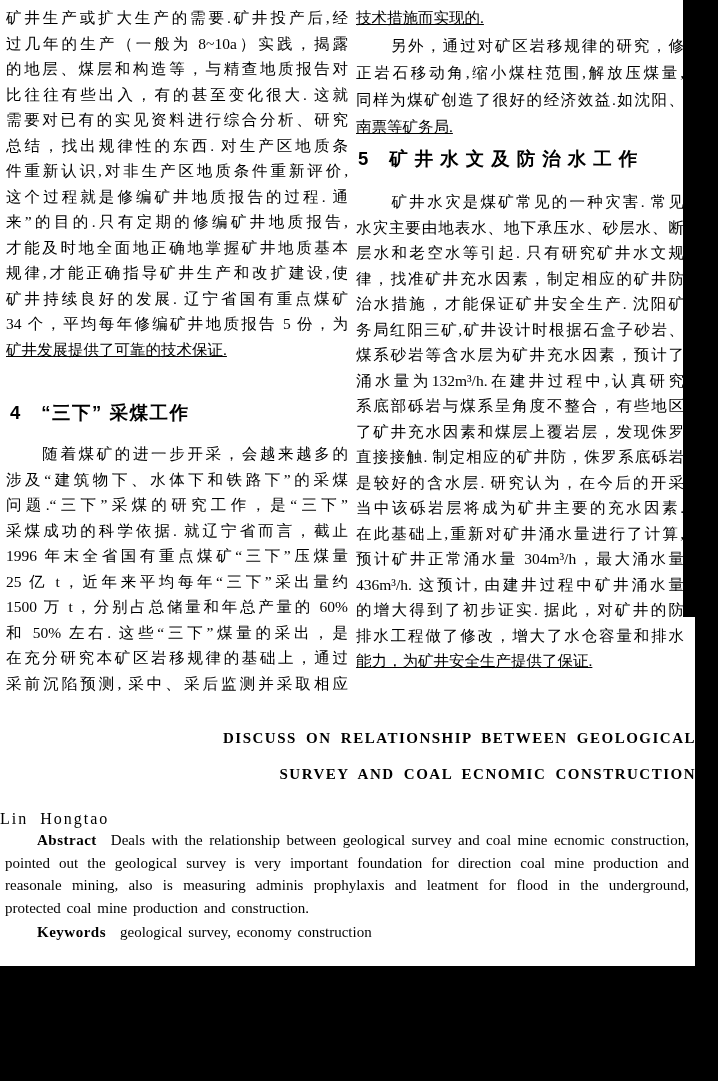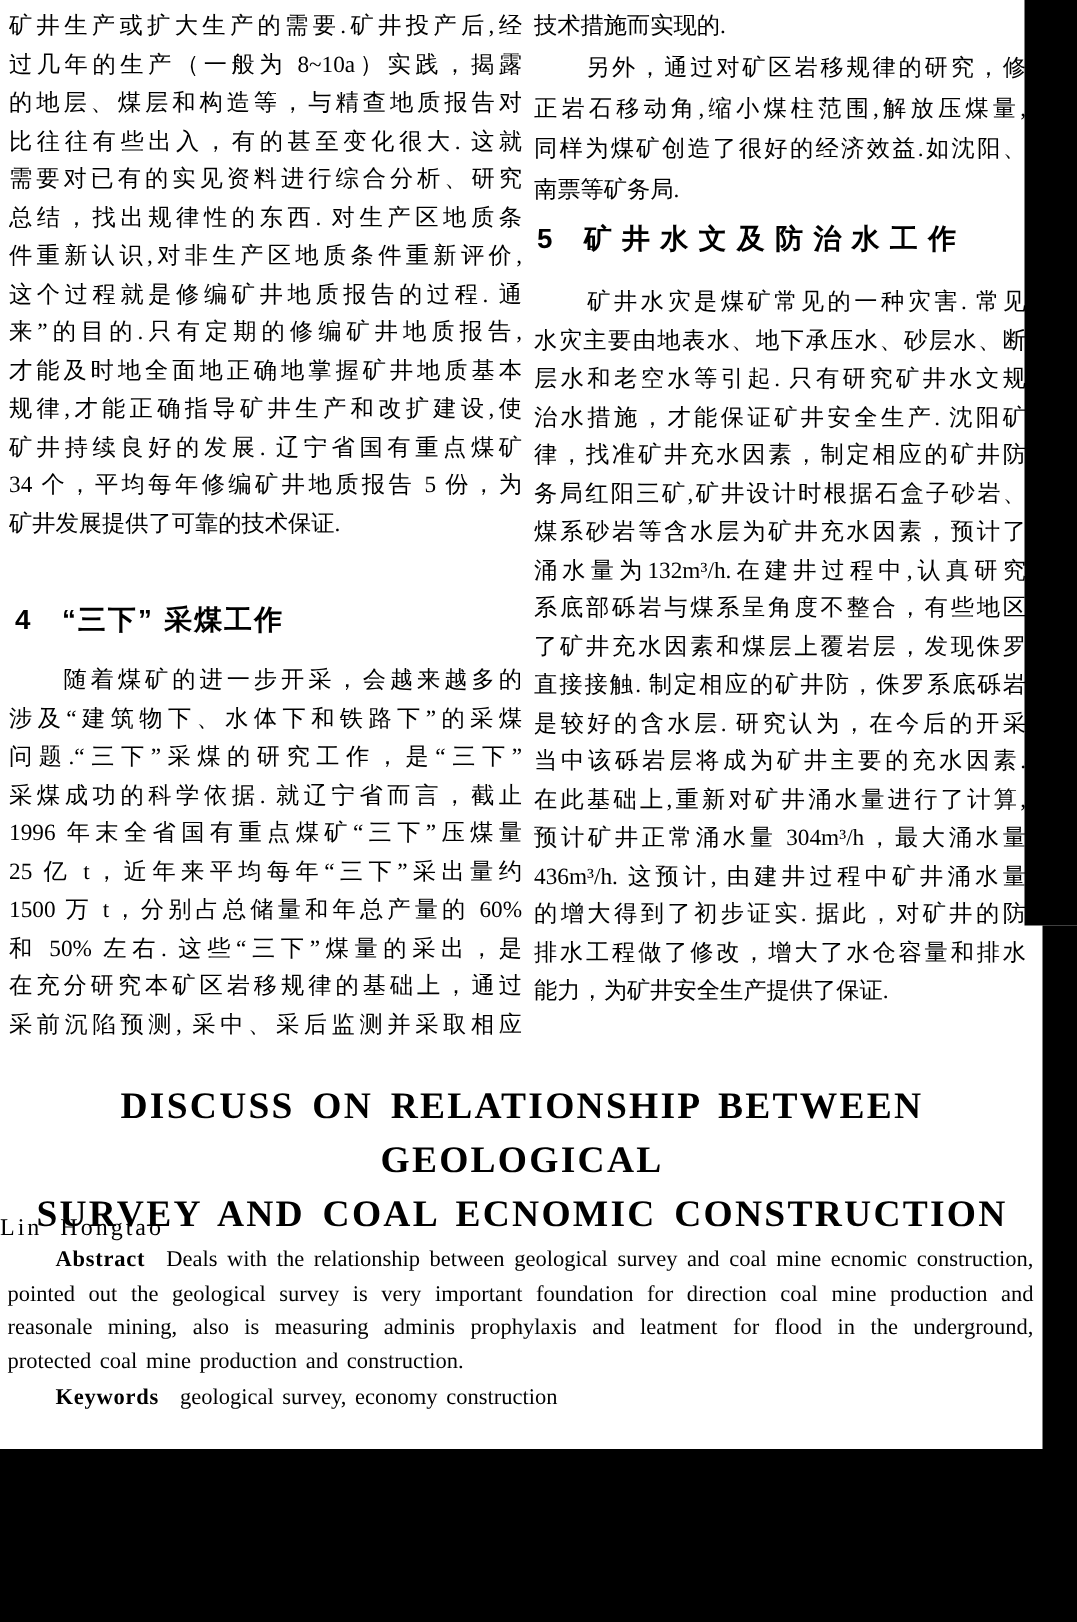--- a/index.html
+++ b/index.html
@@ -25,40 +25,40 @@
   #right-para1{left:356px;top:32px;width:328px;}
   #right-para2{left:356px;top:189px;width:328px;}
 
   .cjk-line{
     height:25.5px;line-height:25.5px;
     font-size:15.5px;
     text-align:justify;text-align-last:justify;
     overflow:hidden;
   }
   .lh27 .cjk-line{height:27px;line-height:27px;}
-  .cjk-last{text-align:right;text-align-last:left;}
+  .cjk-last{text-align:right;text-align-last:left;text-decoration:underline;}
 
   
   .sec-heading{
     position:absolute;
     font-family:"Liberation Sans","DejaVu Sans",sans-serif;
     font-weight:bold;font-size:18.5px;line-height:24px;
     white-space:nowrap;
   }
   #heading-4{left:10px;top:401px;}
   #heading-5{left:358px;top:147px;}
   .sec-num{display:inline-block;margin-right:21px;}
   #heading-4 .sec-title{letter-spacing:1.5px;}
   #heading-5 .sec-title{letter-spacing:7px;}
 
   
   #english-title{
     position:absolute;left:0;top:720px;width:696px;
-    text-align:center;font-weight:bold;
-    font-size:25px;line-height:36px;letter-spacing:1.5px;word-spacing:4px;
+    text-align:right;font-weight:bold;
+    font-size:15px;line-height:36px;letter-spacing:1.5px;word-spacing:4px;
   }
   #author{
     position:absolute;left:0;top:810px;width:696px;
     text-align:left;font-size:16px;letter-spacing:2px;word-spacing:6px;
   }
   #abstract-block{
     position:absolute;left:5px;top:829px;width:684px;
     font-size:15px;line-height:22.6px;
   }
   #abstract-block p{margin:0;text-indent:32px;text-align:justify;word-spacing:2px;}
@@ -123,22 +123,22 @@
 
   <div class="sec-heading" id="heading-5">
     <span class="sec-num">5</span><span class="sec-title">矿井水文及防治水工作</span>
   </div>
 
   <div class="col" id="right-para2">
     <div>
         <div class="cjk-line">　　矿井水灾是煤矿常见的一种灾害. 常见</div>
         <div class="cjk-line">水灾主要由地表水、地下承压水、砂层水、断</div>
         <div class="cjk-line">层水和老空水等引起. 只有研究矿井水文规</div>
+        <div class="cjk-line">律，找准矿井充水因素，制定相应的矿井防</div>
         <div class="cjk-line">治水措施，才能保证矿井安全生产. 沈阳矿</div>
-        <div class="cjk-line">律，找准矿井充水因素，制定相应的矿井防</div>
         <div class="cjk-line">务局红阳三矿,矿井设计时根据石盒子砂岩、</div>
         <div class="cjk-line">煤系砂岩等含水层为矿井充水因素，预计了</div>
         <div class="cjk-line">涌水量为132m³/h.在建井过程中,认真研究</div>
         <div class="cjk-line">系底部砾岩与煤系呈角度不整合，有些地区</div>
         <div class="cjk-line">了矿井充水因素和煤层上覆岩层，发现侏罗</div>
         <div class="cjk-line">直接接触. 制定相应的矿井防，侏罗系底砾岩</div>
         <div class="cjk-line">是较好的含水层. 研究认为，在今后的开采</div>
         <div class="cjk-line">当中该砾岩层将成为矿井主要的充水因素.</div>
         <div class="cjk-line">在此基础上,重新对矿井涌水量进行了计算,</div>
         <div class="cjk-line">预计矿井正常涌水量 304m³/h，最大涌水量</div>

